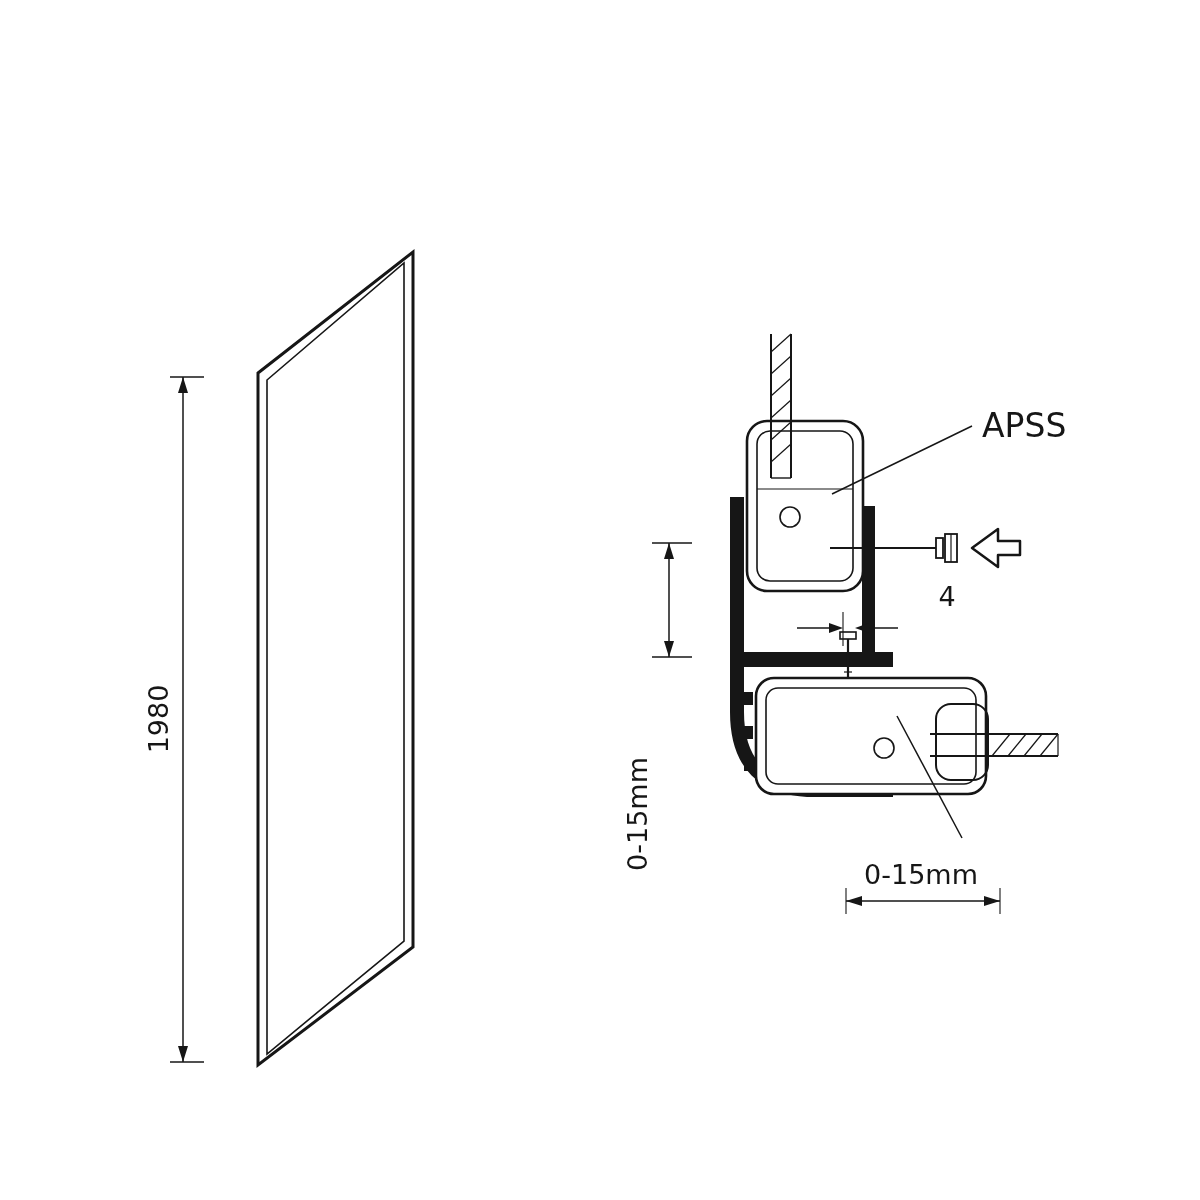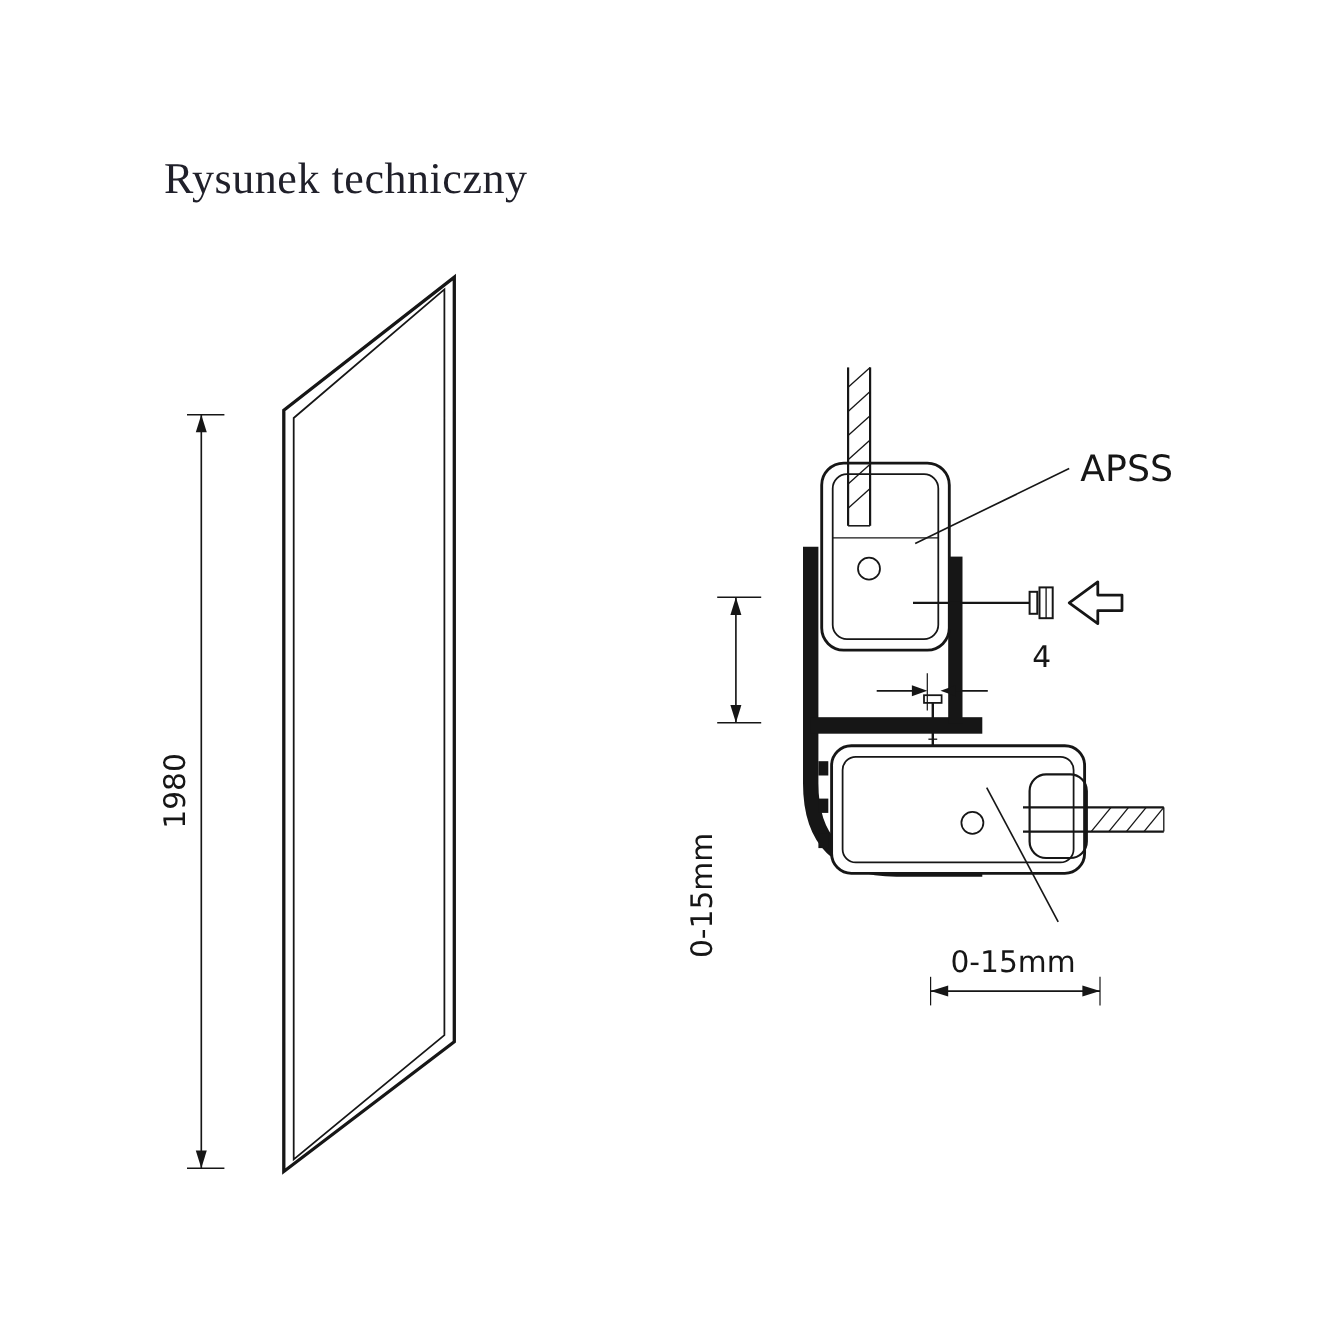--- a/index.html
+++ b/index.html
@@ -32,21 +32,20 @@
     font-family: "DejaVu Sans", sans-serif;
     font-size: 33px;
     fill: #161616;
   }
 </style>
 </head>
 <body>
 
 <div class="page">
 
-  <h1 class="page-title">Rysunek techniczny</h1>
 
   <svg class="drawing" width="1200" height="1200" viewBox="0 0 1200 1200" stroke-linecap="butt" stroke-linejoin="miter">
 
     <g stroke="#161616" fill="none">
       <polygon points="258,373 413,252 413,947 258,1065" stroke-width="3" fill="#ffffff"></polygon>
       <polygon points="267,380 404,263 404,941 267,1054" stroke-width="1.6"></polygon>
     </g>
 
     <g stroke="#161616" fill="none">
       <line x1="170" y1="377" x2="204" y2="377" stroke-width="1.3"></line>

